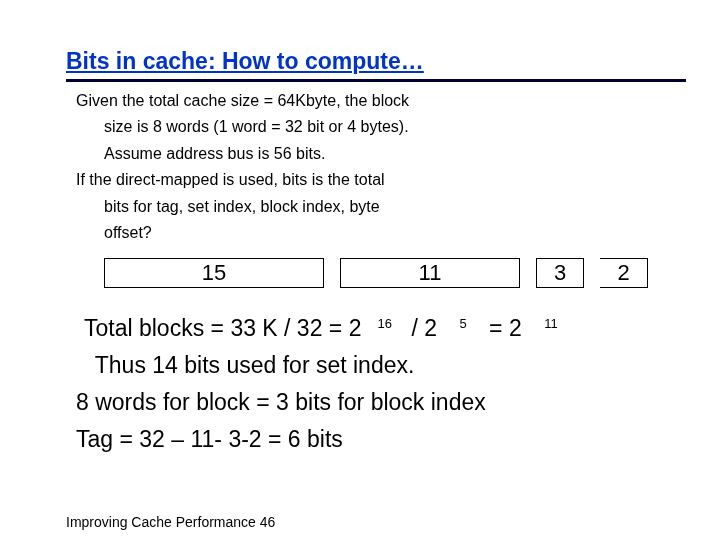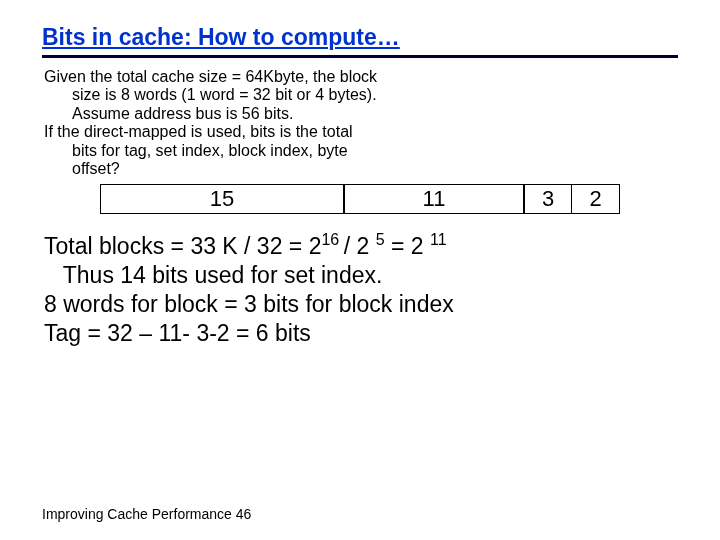--- a/index.html
+++ b/index.html
@@ -1,15 +1,15 @@
 <!DOCTYPE html>
 <html><head>
   <meta charset="utf-8">
   <style>
-    * { margin: 0; padding: 0; box-sizing: border-box; }
+    * { margin: 8px; padding: 0; box-sizing: border-box; }
     body {
       width: 720px;
       height: 540px;
       background: #ffffff;
       font-family: Arial, Helvetica, sans-serif;
       padding: 24px 42px 16px 42px;
       position: relative;
     }
     .title {
       color: #0033cc;
@@ -32,32 +32,32 @@
       margin-top: 6px;
       margin-bottom: 18px;
       justify-content: center;
     }
     .cell {
       border: 1.5px solid #000;
       padding: 1px 0;
       text-align: center;
       font-size: 22px;
     }
-    .cell-tag { width: 244px; }
+    .cell-tag { width: 220px; }
     .cell-set { width: 180px; }
     .cell-block { width: 48px; }
     .cell-byte { width: 48px; border-left: none; }
     .calc {
       color: #000;
       font-size: 23px;
       line-height: 1.25;
       padding-left: 2px;
     }
     .sup {
-      font-size: 16px;
+      font-size: 13px;
       vertical-align: super;
       line-height: 0;
     }
     .footer {
       position: absolute;
       left: 42px;
       bottom: 18px;
       font-size: 14px;
       color: #000;
     }

